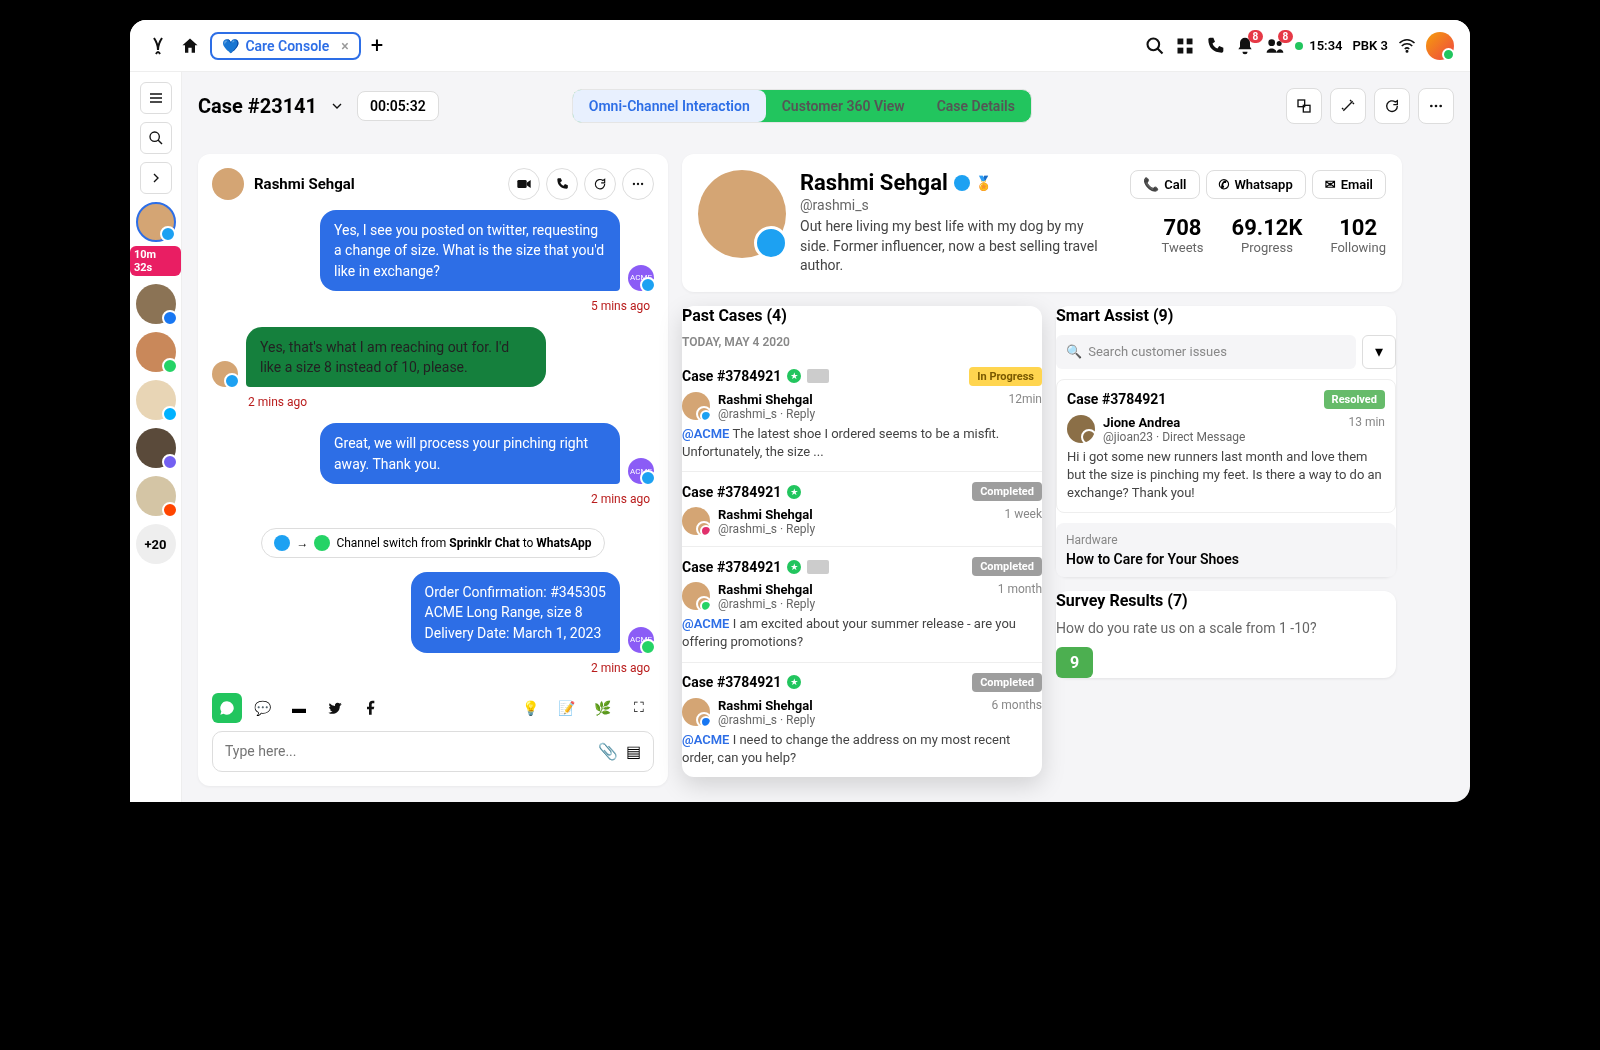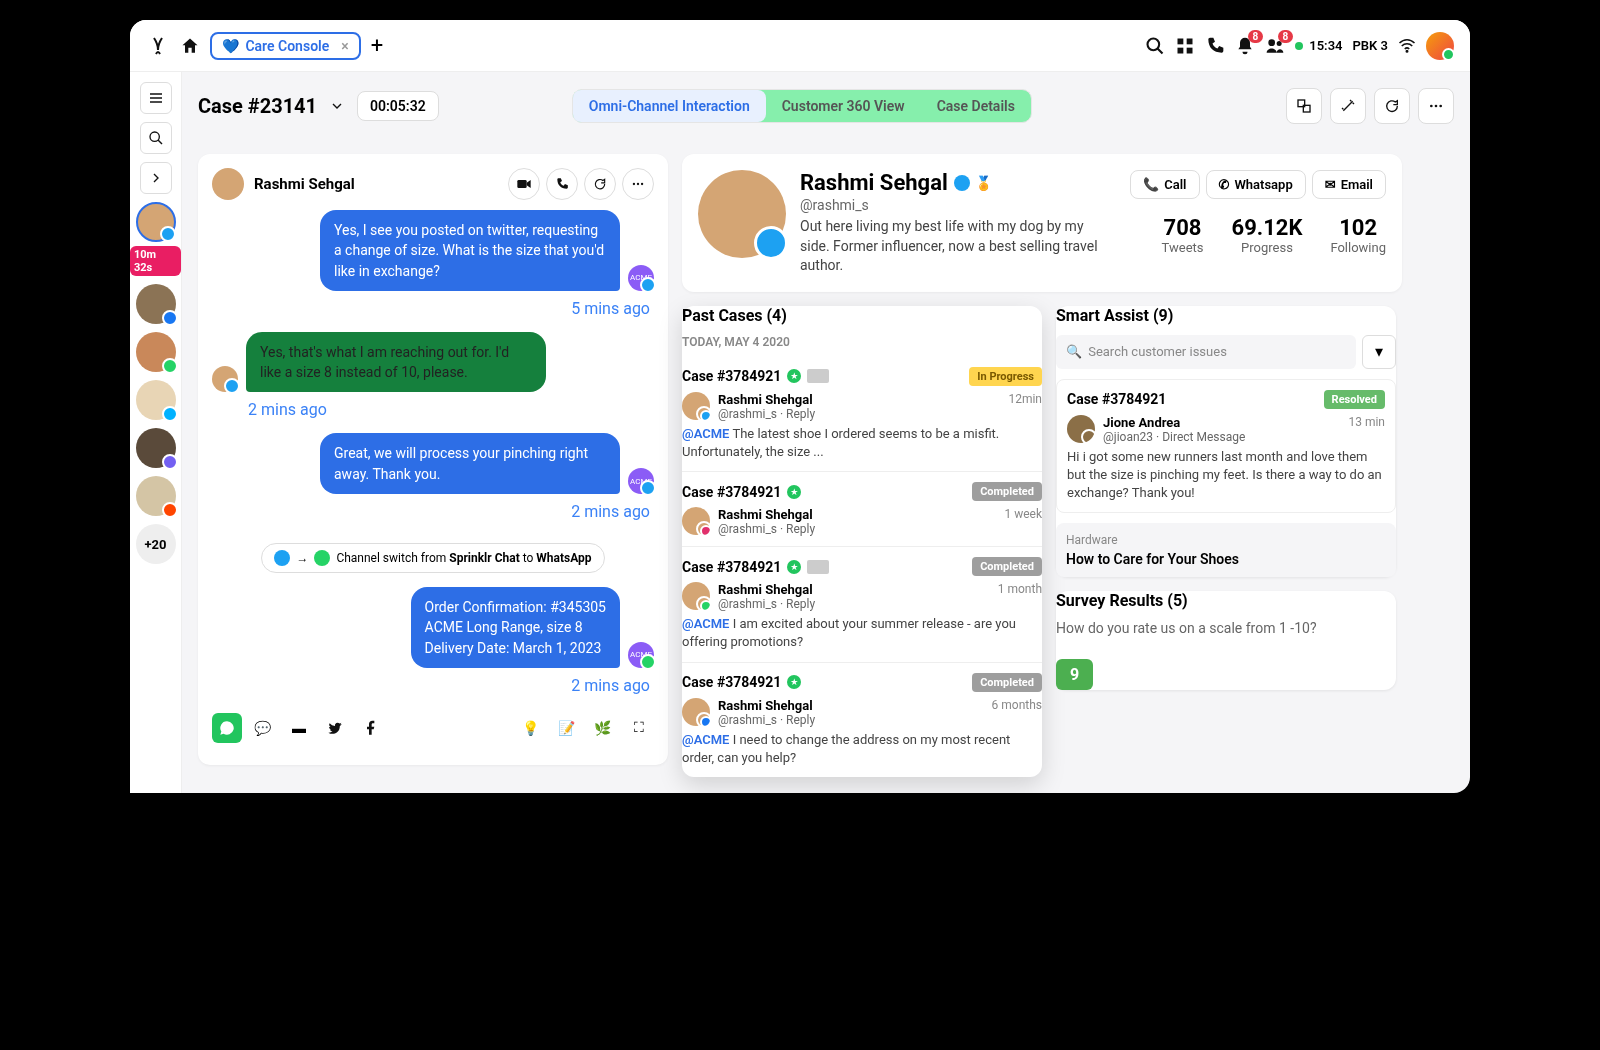--- a/index.html
+++ b/index.html
@@ -25,21 +25,21 @@
 .rail-av.active{border:2px solid #2d6ee6}
 .rail-av .badge-ic{position:absolute;bottom:-2px;right:-2px;width:16px;height:16px;border-radius:50%;border:2px solid #fff}
 .tw{background:#1da1f2}.fb{background:#1877f2}.wa{background:#25d366}.ms{background:#00b2ff}.vb{background:#7360f2}.rd{background:#ff4500}
 .time-badge{background:#e91e63;color:#fff;font-size:11px;font-weight:700;padding:2px 4px;border-radius:6px;margin-top:-4px}
 .more-count{width:40px;height:40px;border-radius:50%;background:#eee;display:flex;align-items:center;justify-content:center;font-size:13px;font-weight:700;cursor:pointer}
 .content{flex:1;padding:16px;display:flex;flex-direction:column;gap:16px}
 .header-row{display:flex;align-items:center;gap:12px;margin-bottom:14px}
 .case-title{font-size:20px;font-weight:700}
 .chev{cursor:pointer}
 .timer{background:#fff;border:1px solid #ddd;border-radius:8px;padding:6px 12px;font-size:14px;font-weight:600}
-.seg{background:#86efac;border:1px solid #e5e5e5;border-radius:10px;display:flex;margin:0 auto}
+.seg{background:#22c55e;border:1px solid #e5e5e5;border-radius:10px;display:flex;margin:0 auto}
 .seg-item{padding:8px 16px;font-size:14px;font-weight:600;color:#555;cursor:pointer;border-radius:8px}
 .seg-item.active{background:#e8f0fe;color:#2d6ee6}
 .hdr-actions{display:flex;gap:8px;margin-left:auto}
 .sq-btn{width:36px;height:36px;background:#fff;border:1px solid #ddd;border-radius:8px;display:flex;align-items:center;justify-content:center;cursor:pointer}
 .cols{display:flex;gap:14px;align-items:flex-start}
 .col-chat{width:470px;background:#fff;border-radius:12px;padding:14px;display:flex;flex-direction:column;box-shadow:0 1px 3px rgba(0,0,0,.05)}
 .chat-hdr{display:flex;align-items:center;gap:10px;margin-bottom:10px}
 .av32{width:32px;height:32px;border-radius:50%;background:#d4a574}
 .chat-name{font-weight:700;font-size:15px}
 .chat-actions{margin-left:auto;display:flex;gap:6px}
@@ -49,21 +49,21 @@
 .msg-row.out{justify-content:flex-end}
 .bubble{max-width:300px;padding:10px 14px;border-radius:16px;font-size:14px;line-height:1.45}
 .bubble.out{background:#2d6ee6;color:#fff;border-bottom-right-radius:4px}
 .bubble.in{background:#15803d;color:#222;border-bottom-left-radius:4px}
 .av-msg{width:26px;height:26px;border-radius:50%;background:#d4a574;flex-shrink:0;position:relative}
 .av-msg::after{content:'';position:absolute;bottom:-2px;right:-2px;width:12px;height:12px;border-radius:50%;border:2px solid #fff}
 .av-msg.tw::after{background:#1da1f2}
 .av-acme{width:26px;height:26px;border-radius:50%;background:#8b5cf6;color:#fff;font-size:8px;display:flex;align-items:center;justify-content:center;position:relative;flex-shrink:0}
 .av-acme.tw::after,.av-acme.wa::after{content:'';position:absolute;bottom:-2px;right:-2px;width:12px;height:12px;border-radius:50%;border:2px solid #fff}
 .av-acme.tw::after{background:#1da1f2}.av-acme.wa::after{background:#25d366}
-.ts{font-size:16px;color:#3b82f6;text-align:right;margin:2px 4px 8px}
+.ts{font-size:12px;color:#b91c1c;text-align:right;margin:2px 4px 8px}
 .ts.left{text-align:left;margin-left:36px}
 .switch-pill{align-self:center;background:#fff;border:1px solid #ddd;border-radius:20px;padding:6px 12px;font-size:12px;display:flex;align-items:center;gap:6px;margin:8px 0}
 .switch-pill .ic{width:16px;height:16px;border-radius:50%}
 .chat-foot{margin-top:10px}
 .foot-icons{display:flex;gap:6px;margin-bottom:8px;align-items:center}
 .fic{width:30px;height:30px;border-radius:6px;display:flex;align-items:center;justify-content:center;cursor:pointer;font-size:14px}
 .fic.active{background:#22c55e;color:#fff}
 .compose{border:1px solid #ddd;border-radius:10px;padding:10px 12px;display:flex;align-items:center;gap:8px}
 .compose input{flex:1;border:none;outline:none;font-size:14px}
 .profile-card{background:#fff;border-radius:12px;padding:16px;box-shadow:0 1px 3px rgba(0,0,0,.05);width:720px}
@@ -106,21 +106,21 @@
 .ci-text{font-size:13px;color:#444;margin-top:4px;line-height:1.4}
 .mention{color:#2d6ee6;font-weight:600}
 .col-right{width:340px;display:flex;flex-direction:column;gap:14px}
 .search-row{display:flex;gap:6px;margin-bottom:10px}
 .search-box{flex:1;background:#f5f5f7;border-radius:6px;padding:8px 10px;display:flex;align-items:center;gap:6px;font-size:13px;color:#888}
 .filter-btn{width:34px;height:34px;border:1px solid #ddd;border-radius:6px;display:flex;align-items:center;justify-content:center;cursor:pointer}
 .assist-card{border:1px solid #eee;border-radius:8px;padding:10px}
 .tag-box{background:#f5f5f7;border-radius:8px;padding:10px;margin-top:10px}
 .tag-lbl{font-size:12px;color:#888;margin-bottom:4px}
 .tag-txt{font-size:14px;font-weight:600}
-.survey-q{font-size:14px;color:#666;margin-bottom:23px}
+.survey-q{font-size:14px;color:#666;margin-bottom:11px}
 .score{display:inline-block;background:#4caf50;color:#fff;font-weight:700;font-size:16px;padding:6px 14px;border-radius:6px}
 svg{display:block}
 .lower-cols{display:flex;gap:14px;align-items:flex-start;margin-top:14px}
 </style>
 </head>
 <body>
 
 <div class="app">
 
   <div class="topbar">
@@ -351,20 +351,25 @@
                   <svg width="16" height="16" viewBox="0 0 24 24" fill="#111">
                     <path d="M13 22v-8h3l1-4h-4V7c0-1 .5-2 2-2h2V1h-3c-3 0-5 2-5 5v4H6v4h3v8h4z"></path>
                   </svg>
                 </div>
               <div style="flex:1"></div>
               <div class="fic">💡</div>
               <div class="fic">📝</div>
               <div class="fic">🌿</div>
               <div class="fic">⛶</div>
             </div>
+            <div class="compose">
+              <input placeholder="Type here..." style="">
+              <span>📎</span>
+              <span>▤</span>
+            </div>
           </div>
         </div>
 
         <div style="flex:1;display:flex;flex-direction:column">
 
           <div class="profile-card">
             <div class="prof-top">
               <div class="prof-av"></div>
               <div class="prof-info">
                 <div class="prof-name">
@@ -528,21 +533,21 @@
                     </div>
                   </div>
                   <div class="ci-text">Hi i got some new runners last month and love them but the size is pinching my feet. Is there a way to do an exchange? Thank you!</div>
                 </div>
                 <div class="tag-box">
                   <div class="tag-lbl">Hardware</div>
                   <div class="tag-txt">How to Care for Your Shoes</div>
                 </div>
               </div>
               <div class="panel">
-                <div class="panel-title">Survey Results (5)</div>
+                <div class="panel-title">Survey Results (7)</div>
                 <div class="survey-q">How do you rate us on a scale from 1 -10?</div>
                 <div class="score">9</div>
               </div>
             </div>
 
           </div>
         </div>
 
       </div>
     </div>

